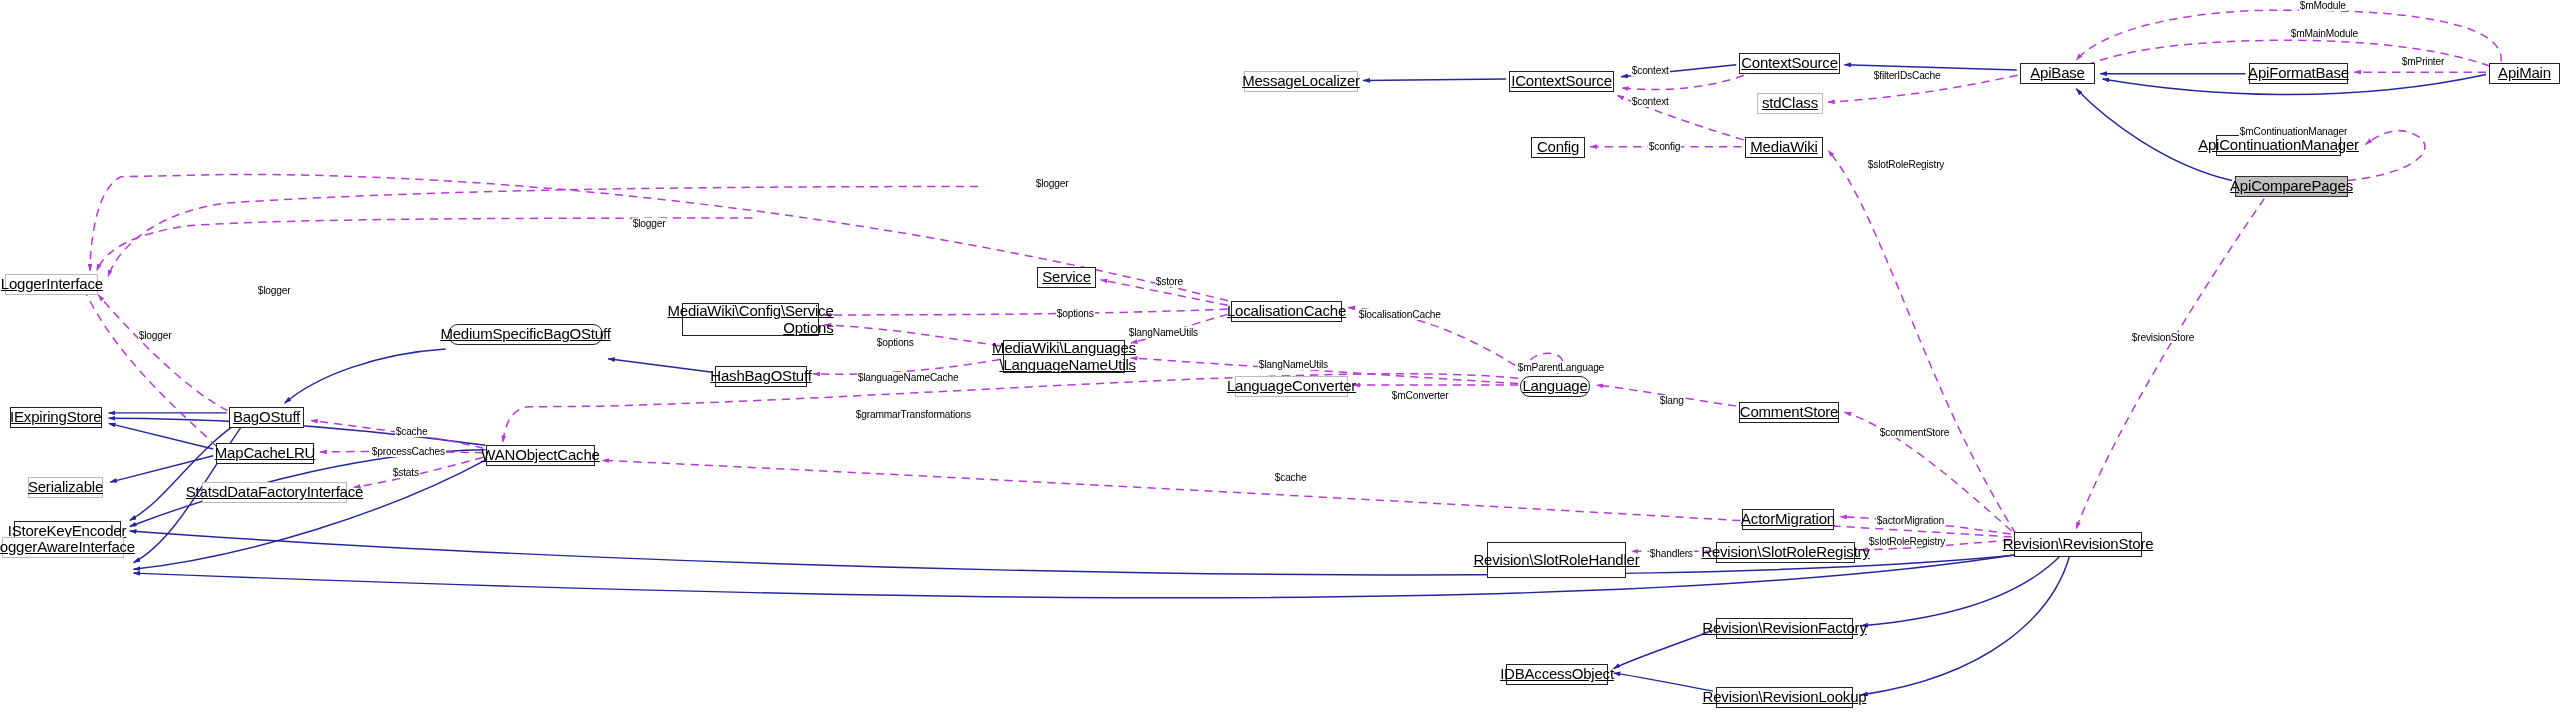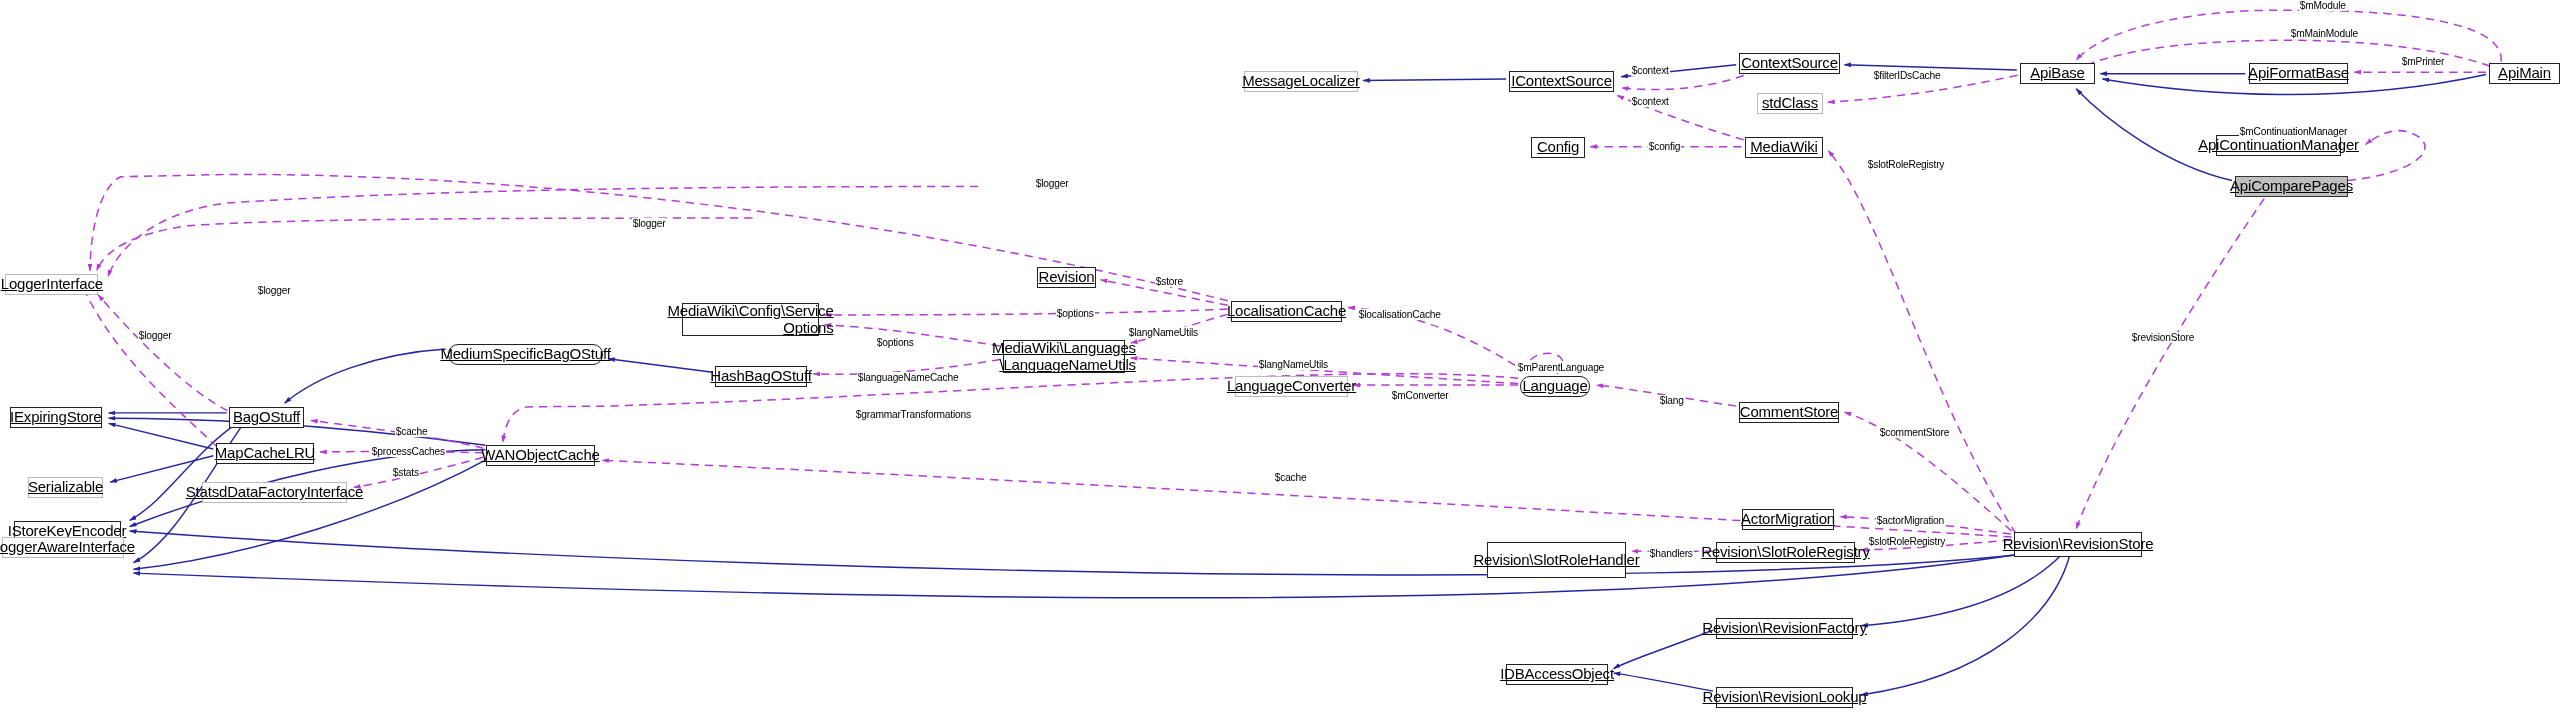--- a/index.html
+++ b/index.html
@@ -207,25 +207,25 @@
       <div class="node cls" style="left: 1739px; top: 53px; width: 101px; height: 21px;">ContextSource</div>
       <div class="node ext" style="left: 1757px; top: 93px; width: 66px; height: 21px;">stdClass</div>
       <div class="node cls" style="left: 2020px; top: 63px; width: 75px; height: 21px;">ApiBase</div>
       <div class="node cls" style="left: 2249px; top: 63px; width: 99px; height: 21px;">ApiFormatBase</div>
       <div class="node cls" style="left: 2489px; top: 63px; width: 71px; height: 21px;">ApiMain</div>
       <div class="node cls" style="left: 1531px; top: 137px; width: 54px; height: 21px;">Config</div>
       <div class="node cls" style="left: 1745px; top: 137px; width: 78px; height: 21px;">MediaWiki</div>
       <div class="node cls" style="left: 2216px; top: 135px; width: 125px; height: 21px;">ApiContinuationManager</div>
       <div class="node hl" style="left: 2235px; top: 176px; width: 113px; height: 21px;">ApiComparePages</div>
       <div class="node ext" style="left: 5.3px; top: 274px; width: 93px; height: 21px;">LoggerInterface</div>
-      <div class="node cls" style="left: 1037px; top: 267px; width: 59px; height: 21px;">Revision</div>
+      <div class="node cls" style="left: 1037px; top: 267px; width: 59px; height: 21px;">Service</div>
       <div class="node cls" style="left: 682px; top: 303px; width: 137px; height: 33px;">MediaWiki\Config\Service
 Options</div>
       <div class="node cls" style="left: 1231px; top: 301px; width: 111px; height: 21px;">LocalisationCache</div>
-      <div class="node cls" style="left: 448px; top: 344px; width: 155px; height: 21px; border-radius: 10px;">MediumSpecificBagOStuff</div>
+      <div class="node cls" style="left: 448px; top: 324px; width: 155px; height: 21px; border-radius: 10px;">MediumSpecificBagOStuff</div>
       <div class="node cls" style="left: 1003px; top: 340px; width: 122px; height: 33px;">MediaWiki\Languages
 \LanguageNameUtils</div>
       <div class="node cls" style="left: 715px; top: 366px; width: 92px; height: 21px;">HashBagOStuff</div>
       <div class="node ext" style="left: 1235px; top: 376px; width: 113px; height: 21px;">LanguageConverter</div>
       <div class="node cls" style="left: 1520px; top: 376px; width: 70px; height: 21px; border-radius: 10px;">Language</div>
       <div class="node cls" style="left: 9.8px; top: 407px; width: 92px; height: 21px;">IExpiringStore</div>
       <div class="node cls" style="left: 229px; top: 407px; width: 75px; height: 21px;">BagOStuff</div>
       <div class="node cls" style="left: 1739px; top: 402px; width: 100px; height: 21px;">CommentStore</div>
       <div class="node cls" style="left: 216px; top: 443px; width: 98px; height: 21px;">MapCacheLRU</div>
       <div class="node cls" style="left: 486px; top: 445px; width: 109px; height: 21px;">WANObjectCache</div>

